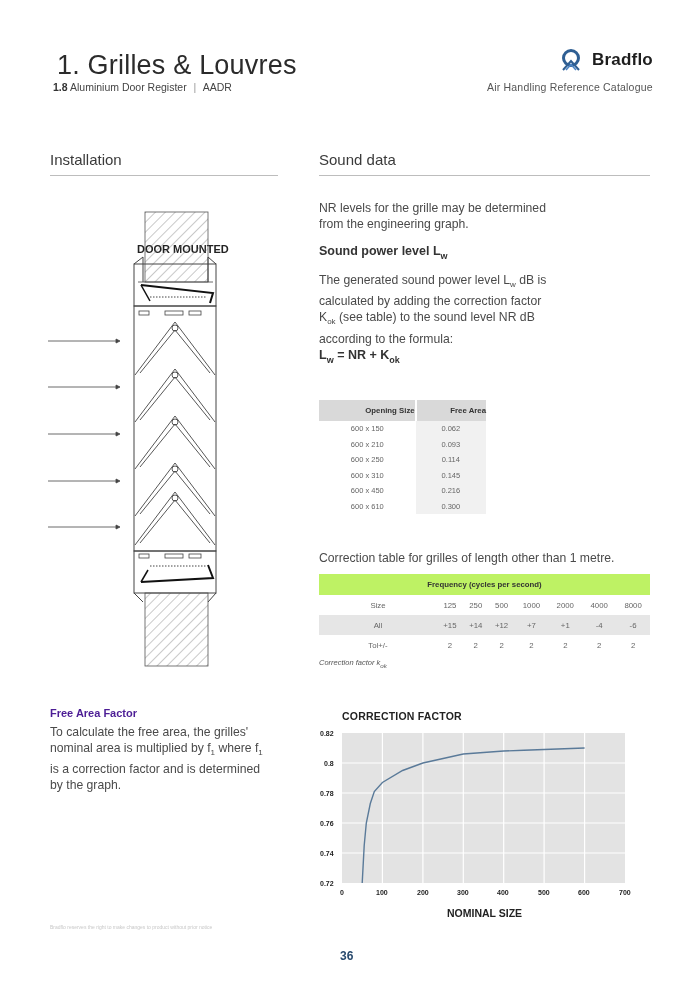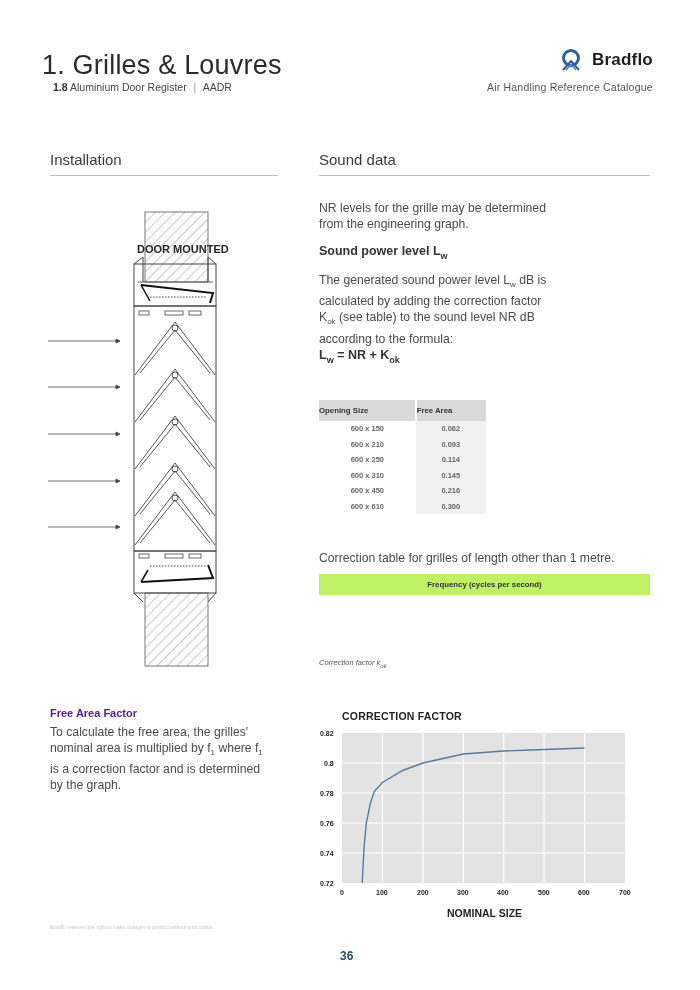--- a/index.html
+++ b/index.html
@@ -1,41 +1,41 @@
 <!DOCTYPE html>
 <html><head>
 <meta charset="utf-8">
 <style>
   * { box-sizing: border-box; margin: 0; padding: 0; }
   html, body { width: 700px; height: 990px; background: #ffffff; }
   body { position: relative; font-family: "Liberation Sans", "DejaVu Sans", sans-serif; color: #3a3a3a; overflow: hidden; }
   .abs { position: absolute; }
 
-  .page-title { left: 42px; top: 50px; font-size: 27px; font-weight: 400; color: #2b2b2b; letter-spacing: 0.2px; }
+  .page-title { left: 57px; top: 50px; font-size: 27px; font-weight: 400; color: #2b2b2b; letter-spacing: 0.2px; }
   .subtitle { left: 53px; top: 81px; font-size: 10.5px; color: #444; }
   .subtitle b { font-weight: 700; color: #333; }
   .subtitle .sep { color: #999; margin: 0 4px; }
 
   .logo { left: 560px; top: 49px; display: flex; align-items: center; gap: 10px; }
   .logo-text { font-size: 17px; font-weight: 700; color: #1d1d1d; letter-spacing: 0.2px; }
   .catalogue { left: 487px; top: 81px; font-size: 10.5px; color: #555; letter-spacing: 0.2px; }
 
   .section-title { font-size: 15px; color: #3a3a3a; }
   .rule { height: 1px; background: #bdbdbd; }
 
   .para { font-size: 12.2px; line-height: 16px; color: #4a4a4a; }
   .para sub { font-size: 8px; }
   .h-bold { font-size: 12.5px; font-weight: 700; color: #333; }
   .h-bold sub { font-size: 9px; }
 
   table { border-collapse: collapse; }
   .fa-table { left: 319px; top: 400px; width: 167px; font-size: 7.5px; }
-  .fa-table th { background: #d9d9d9; font-weight: 700; color: #333; height: 21px; text-align: left; font-size: 7.8px; }
+  .fa-table th { background: #d9d9d9; font-weight: 700; color: #333; height: 21px; text-align: right; font-size: 7.8px; }
   .fa-table th:first-child { border-right: 2px solid #fff; }
-  .fa-table td { height: 15.5px; text-align: center; color: #666; font-weight: bold; }
+  .fa-table td { height: 15.5px; text-align: center; color: #666; }
   .fa-table td.fa { background: #f1f1f1; }
 
   .cor-caption { left: 319px; top: 551px; font-size: 12.2px; color: #4a4a4a; text-align: center; }
   .cor-table { left: 319px; top: 574px; width: 331px; font-size: 7.8px; color: #666; }
   .cor-table th { background: #bef264; height: 21px; font-weight: 700; color: #333; font-size: 7.8px; }
   .cor-table td { height: 20px; text-align: center; }
   .cor-table tr.shaded td { background: #e6e6e6; }
   .cor-note { left: 319px; top: 658px; font-size: 7.5px; font-style: italic; color: #555; }
 
   .faf-title { left: 50px; top: 707px; font-size: 11px; font-weight: 700; color: #4c1d95; }
@@ -181,20 +181,50 @@
 </table>
 
 <div class="abs cor-caption">Correction table for grilles of length other than 1 metre.</div>
 <table class="abs cor-table">
   <thead>
     <tr>
       <th colspan="8">Frequency (cycles per second)</th>
     </tr>
   </thead>
   <tbody>
+    <tr>
+      <td style="width:118px;">Size</td>
+      <td>125</td>
+      <td>250</td>
+      <td>500</td>
+      <td>1000</td>
+      <td>2000</td>
+      <td>4000</td>
+      <td>8000</td>
+    </tr>
+    <tr class="shaded">
+      <td>All</td>
+      <td>+15</td>
+      <td>+14</td>
+      <td>+12</td>
+      <td>+7</td>
+      <td>+1</td>
+      <td>-4</td>
+      <td>-6</td>
+    </tr>
+    <tr>
+      <td>Tol+/-</td>
+      <td>2</td>
+      <td>2</td>
+      <td>2</td>
+      <td>2</td>
+      <td>2</td>
+      <td>2</td>
+      <td>2</td>
+    </tr>
   </tbody>
 </table>
 <div class="abs cor-note">
   <span>Correction factor k</span><sub>ok</sub>
 </div>
 
 <div class="abs faf-title">Free Area Factor</div>
 <div class="abs faf-text">
   <span>To calculate the free area, the grilles' nominal area is multiplied by f</span><sub style="font-size:8px">1</sub><span> where f</span><sub style="font-size:8px">1</sub><span> is a correction factor and is determined by the graph.</span>
 </div>

